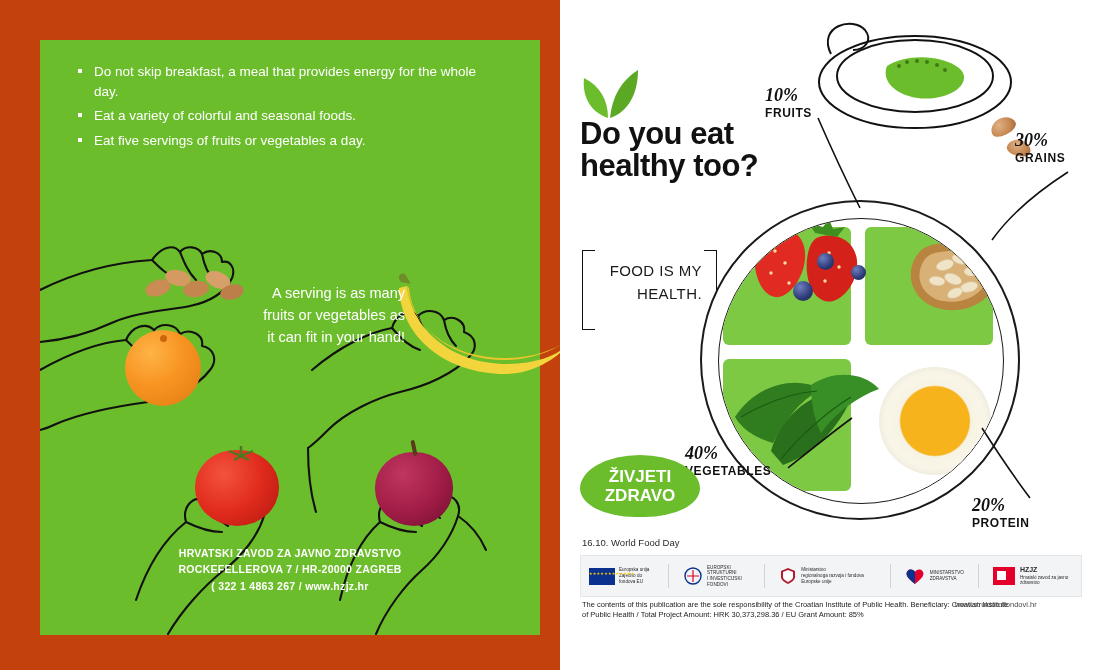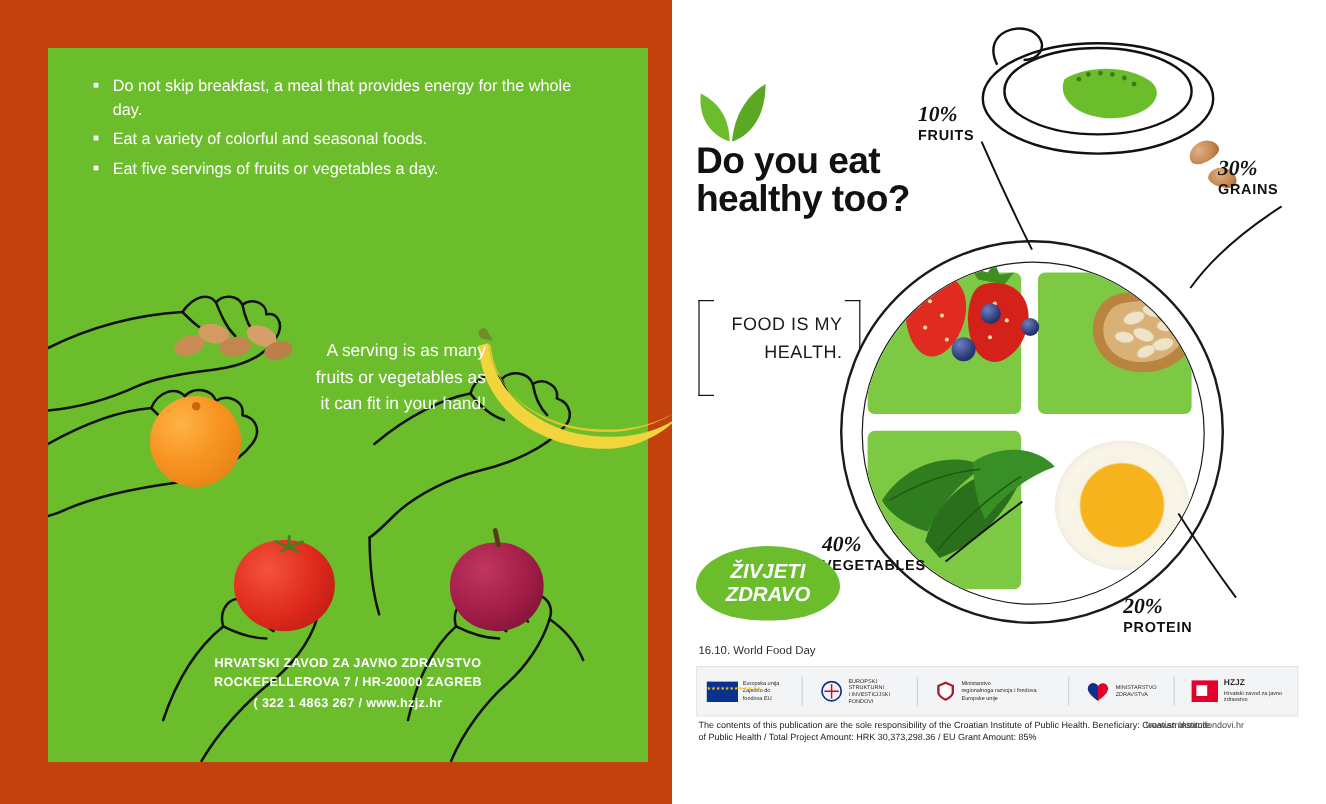--- a/index.html
+++ b/index.html
@@ -197,21 +197,20 @@
     top: 9px;
     width: 100px;
   }
 
   .zivjeti-logo {
     position: absolute;
     left: 20px;
     top: 455px;
     width: 120px;
     height: 62px;
-    font-style: italic;
   }
   .zivjeti-logo .blob {
     position: absolute;
     inset: 0;
     background: #6cbd2c;
     border-radius: 50% 50% 46% 46% / 54% 54% 46% 46%;
   }
   .zivjeti-logo .txt {
     position: absolute;
     left: 0; right: 0; top: 12px;
@@ -305,21 +304,21 @@
     font-family: "Liberation Serif", serif;
   }
   .callout .lbl {
     font-size: 12px;
     font-weight: bold;
     letter-spacing: .6px;
   }
   .c-fruits    { left: 205px; top: 85px; }
   .c-grains    { left: 455px; top: 130px; }
   .c-vegetables{ left: 125px; top: 443px; }
-  .c-protein   { left: 376px; top: 495px; }
+  .c-protein   { left: 412px; top: 495px; }
 
   .pan-sketch {
     position: absolute;
     left: 235px;
     top: 20px;
     width: 250px;
     height: 140px;
   }
   .nut {
     position: absolute;

